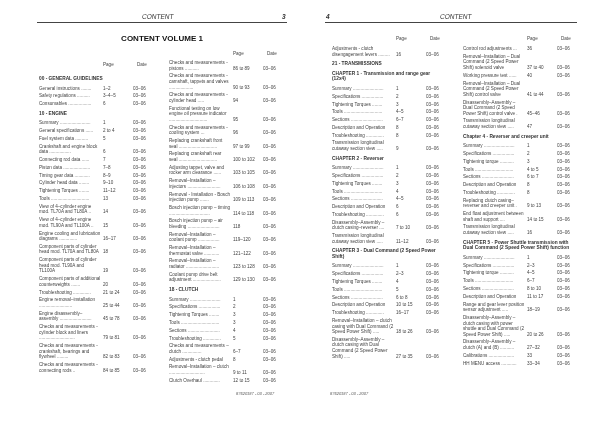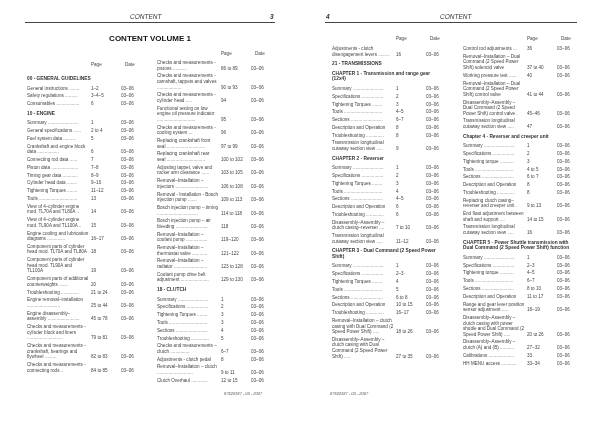--- a/index.html
+++ b/index.html
@@ -1,18 +1,18 @@
 <!DOCTYPE html>
 <html><head>
 <meta charset="utf-8">
 <style>
   html,body{margin:0;padding:0;background:#fff;}
   body{width:600px;height:430px;position:relative;overflow:hidden;font-family:"Liberation Sans",sans-serif;color:#222;}
   .page{position:absolute;top:0;width:300px;height:430px;}
-  .page.left{left:0;}
+  .page.left{left:12px;}
   .page.right{left:300px;}
   .hdr{position:absolute;top:13px;font-size:6.5px;font-style:italic;color:#333;}
   .hdr-line{position:absolute;top:22px;height:1px;background:#444;}
   .vol-title{position:absolute;top:34px;left:0;width:300px;text-align:center;font-weight:bold;font-size:8px;color:#111;}
   .col{position:absolute;font-size:4.6px;line-height:5.6px;color:#444;}
   .colhead{position:absolute;top:-10px;font-size:4.6px;color:#444;}
   .row{display:flex;align-items:flex-end;margin-bottom:2.2px;}
   .row .t{width:62px;}
   .row .p{width:30px;padding-left:2px;}
   .row .d{width:20px;}

